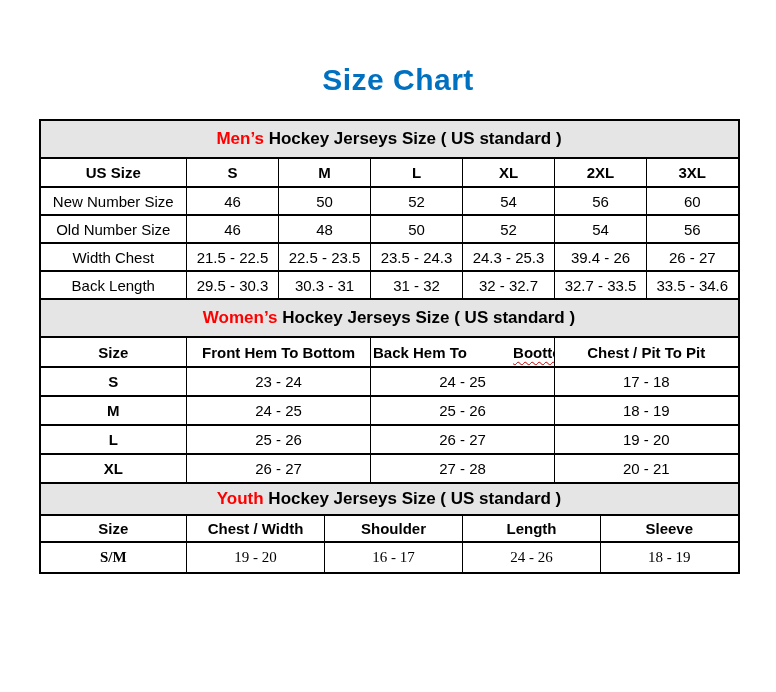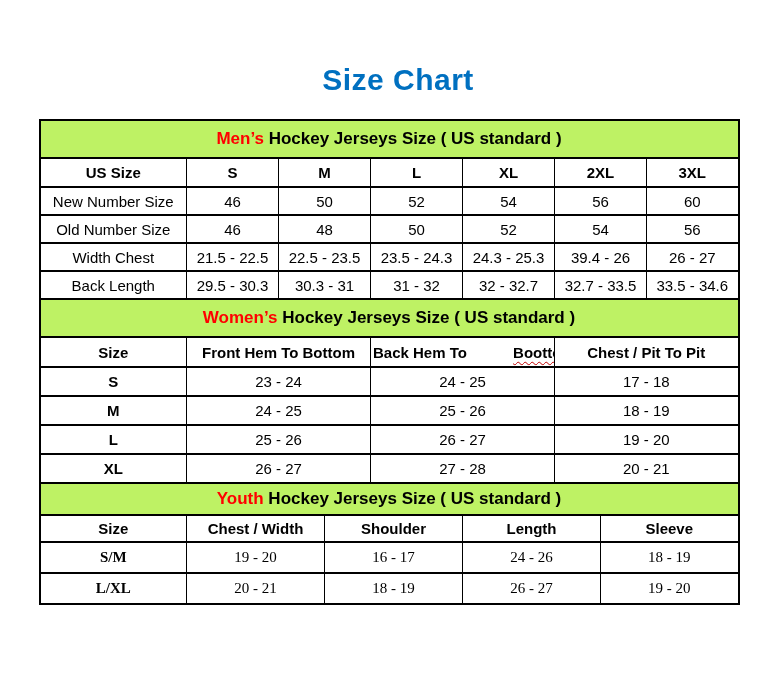--- a/index.html
+++ b/index.html
@@ -39,21 +39,21 @@
     border-top-width: 2px;
     border-bottom-width: 2px;
     text-align: center;
     vertical-align: middle;
     font-size: 15px;
     padding: 0 2px;
     overflow: hidden;
     white-space: nowrap;
   }
   tr.band td {
-    background: #bef264;
+    background: #e5e5e5;
     font-weight: bold;
     font-size: 17px;
     height: 36px;
     border-width: 2px;
   }
   tr.band .hl { color: #FF0000; }
   tr.head td { font-weight: bold; }
   tr.m-head td { height: 27px; }
   tr.m-row td  { height: 26px; }
   tr.w-head td { height: 28px; }
@@ -199,22 +199,15 @@
       <td colspan="3">Length</td>
       <td colspan="3">Sleeve</td>
     </tr>
     <tr class="y-row">
       <td>S/M</td>
       <td colspan="3">19 - 20</td>
       <td colspan="3">16 - 17</td>
       <td colspan="3">24 - 26</td>
       <td colspan="3">18 - 19</td>
     </tr>
-    <tr class="y-row">
-      <td>L/XL</td>
-      <td colspan="3">20 - 21</td>
-      <td colspan="3">18 - 19</td>
-      <td colspan="3">26 - 27</td>
-      <td colspan="3">19 - 20</td>
-    </tr>
   </tbody>
     </table>
 </div>
 
 </body></html>

